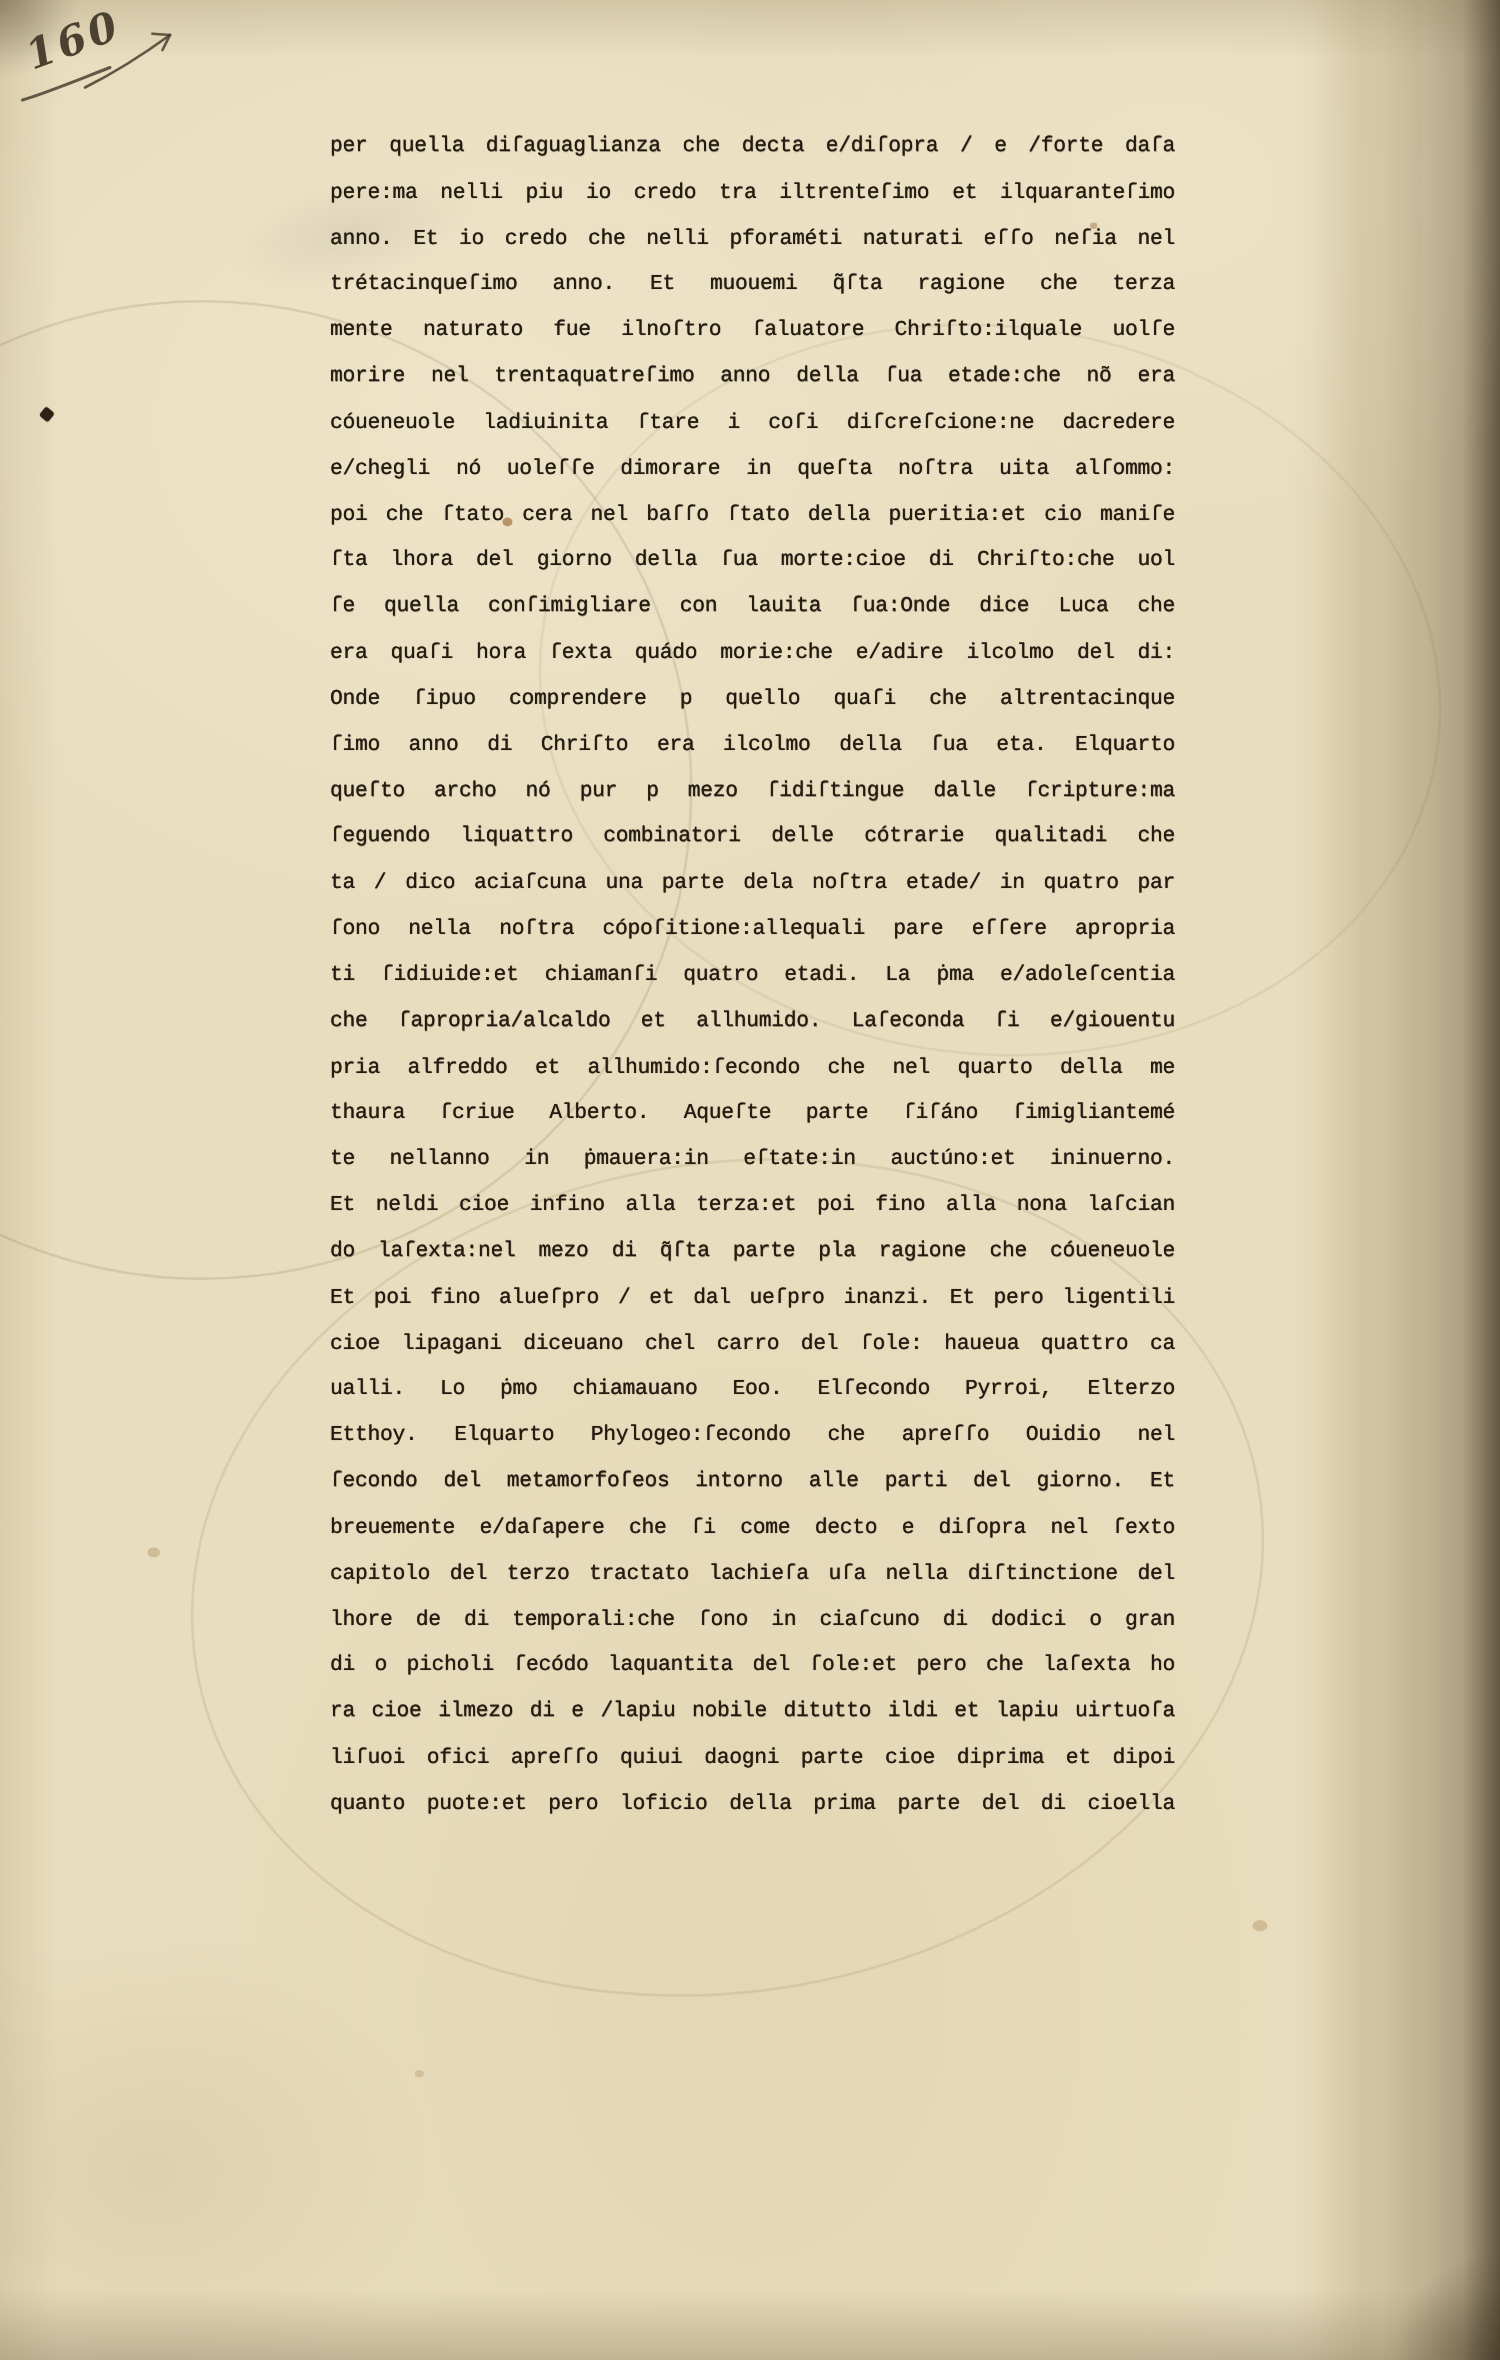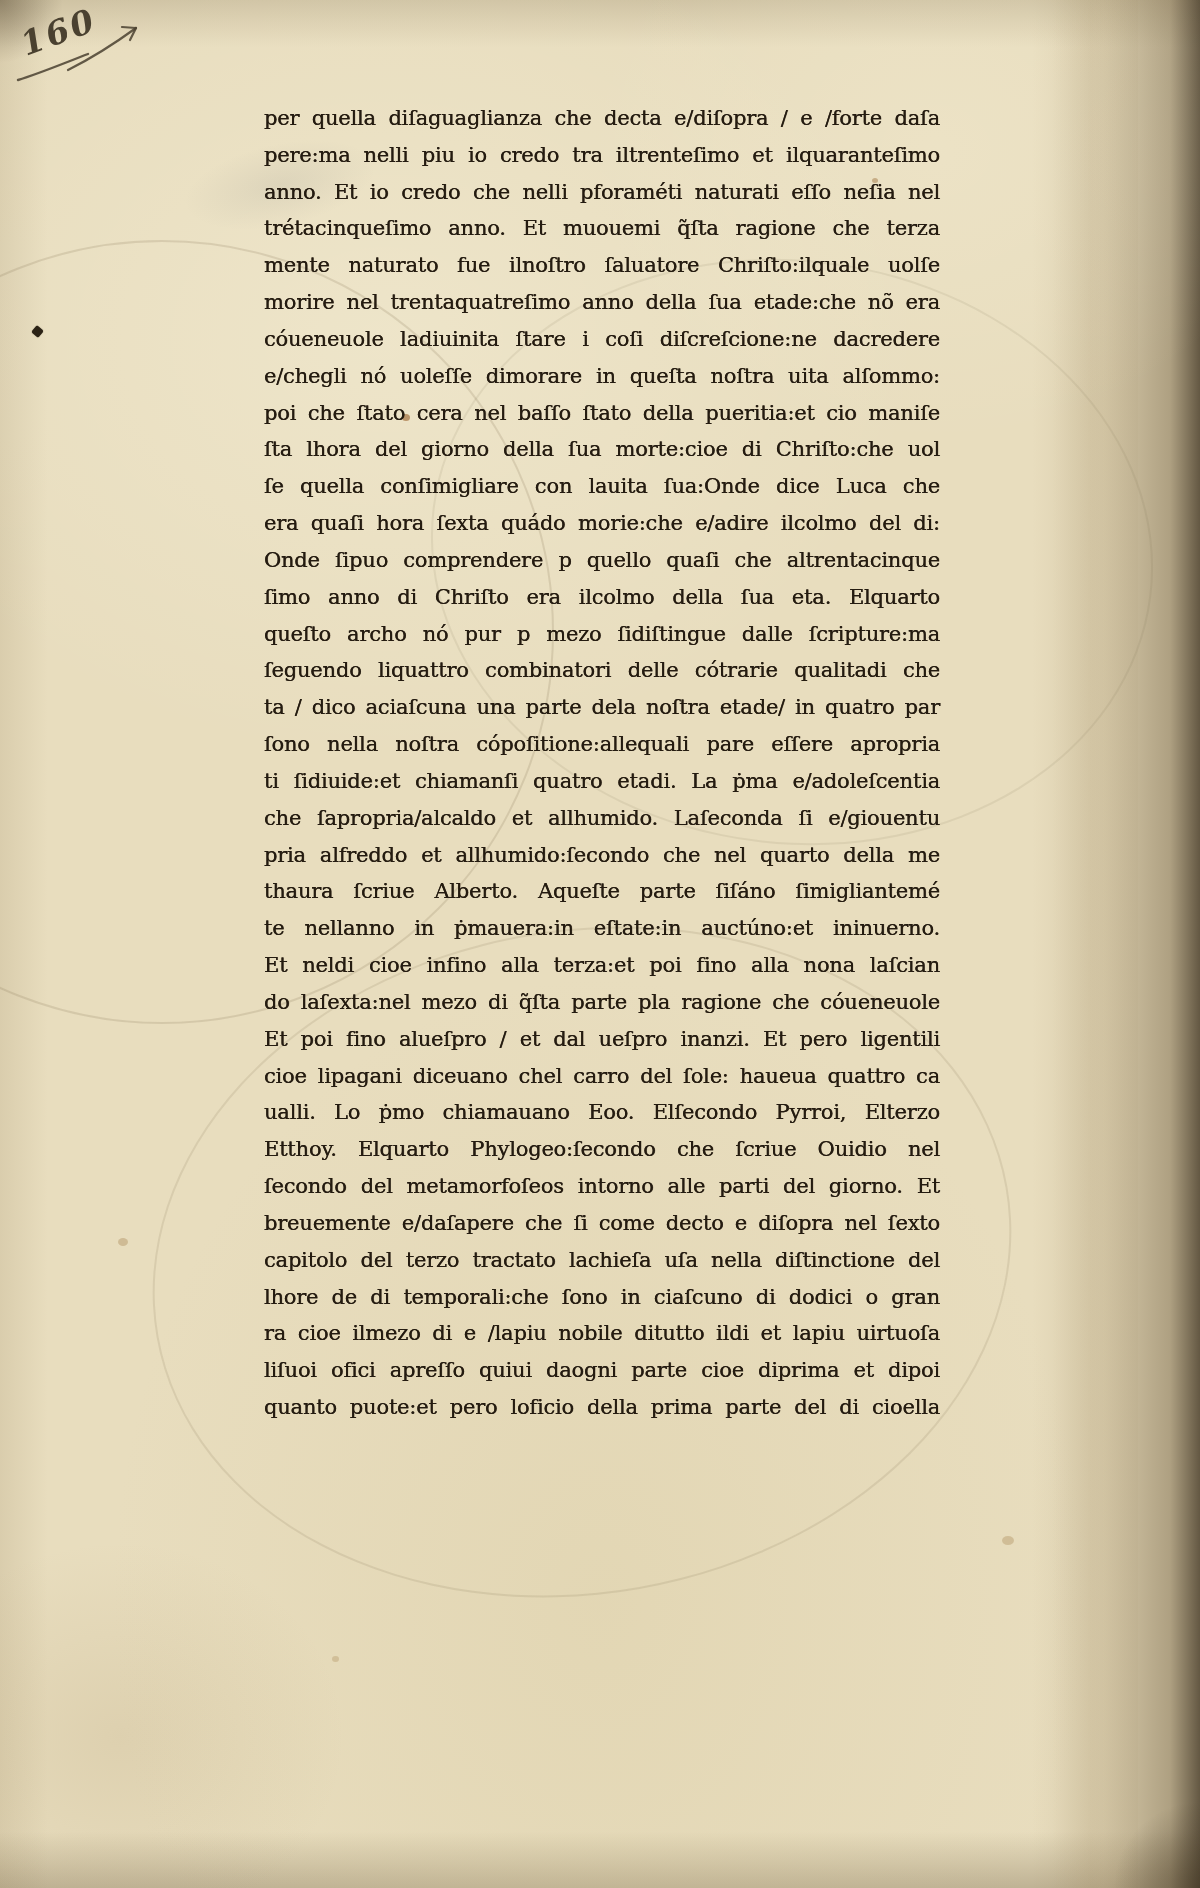--- a/index.html
+++ b/index.html
@@ -68,32 +68,33 @@
     font-family: "DejaVu Serif", "Liberation Serif", serif;
     font-style: italic; font-weight: bold;
     font-size: 33px; letter-spacing: 3px;
     fill: var(--annot, #4a4130);
   }
   
   .textblock {
     position: absolute; left: 264px; top: 100px; width: 676px;
   }
   .line {
-    font-size: 21px;
+    font-size: 17px;
     line-height: 36.84px;
     height: 36.84px;
     color: var(--ink, #241b10);
     letter-spacing: -0.2px;
     word-spacing: 0.5px;
     text-align: justify;
     text-align-last: justify;
     -moz-text-align-last: justify;
     white-space: nowrap;
     overflow: visible;
     text-shadow: 0 0 0.6px rgba(36,27,16,0.85), 0.4px 0.3px 0 rgba(36,27,16,0.35);
+    font-family: Liberation Mono, monospace;
   }
   
   .line { white-space: normal; }
 </style>
 </head>
 <body>
 
 <div class="page">
 
   <div class="arc arc1"></div>
@@ -142,23 +143,24 @@
       <div class="line">ti ſidiuide:et chiamanſi quatro etadi. La ṗma e/adoleſcentia</div>
       <div class="line">che ſapropria/alcaldo et allhumido. Laſeconda ſi e/giouentu</div>
       <div class="line">pria alfreddo et allhumido:ſecondo che nel quarto della me</div>
       <div class="line">thaura ſcriue Alberto. Aqueſte parte ſiſáno ſimigliantemé</div>
       <div class="line">te nellanno in ṗmauera:in eſtate:in auctúno:et ininuerno.</div>
       <div class="line">Et neldi cioe infino alla terza:et poi fino alla nona laſcian</div>
       <div class="line">do laſexta:nel mezo di q̃ſta parte pla ragione che cóueneuole</div>
       <div class="line">Et poi fino alueſpro / et dal ueſpro inanzi. Et pero ligentili</div>
       <div class="line">cioe lipagani diceuano chel carro del ſole: haueua quattro ca</div>
       <div class="line">ualli. Lo ṗmo chiamauano Eoo. Elſecondo Pyrroi, Elterzo</div>
-      <div class="line">Etthoy. Elquarto Phylogeo:ſecondo che ſcriue Ouidio nel</div>
+      <div class="line">Etthoy. Elquarto Phylogeo:ſecondo che apreſſo Ouidio nel</div>
       <div class="line">ſecondo del metamorfoſeos intorno alle parti del giorno. Et</div>
       <div class="line">breuemente e/daſapere che ſi come decto e diſopra nel ſexto</div>
       <div class="line">capitolo del terzo tractato lachieſa uſa nella diſtinctione del</div>
       <div class="line">lhore de di temporali:che ſono in ciaſcuno di dodici o gran</div>
+      <div class="line">di o picholi ſecódo laquantita del ſole:et pero che laſexta ho</div>
       <div class="line">ra cioe ilmezo di e /lapiu nobile ditutto ildi et lapiu uirtuoſa</div>
       <div class="line">liſuoi ofici apreſſo quiui daogni parte cioe diprima et dipoi</div>
       <div class="line">quanto puote:et pero loficio della prima parte del di cioella</div>
     </div>
 
 </div>
 
 </body></html>

